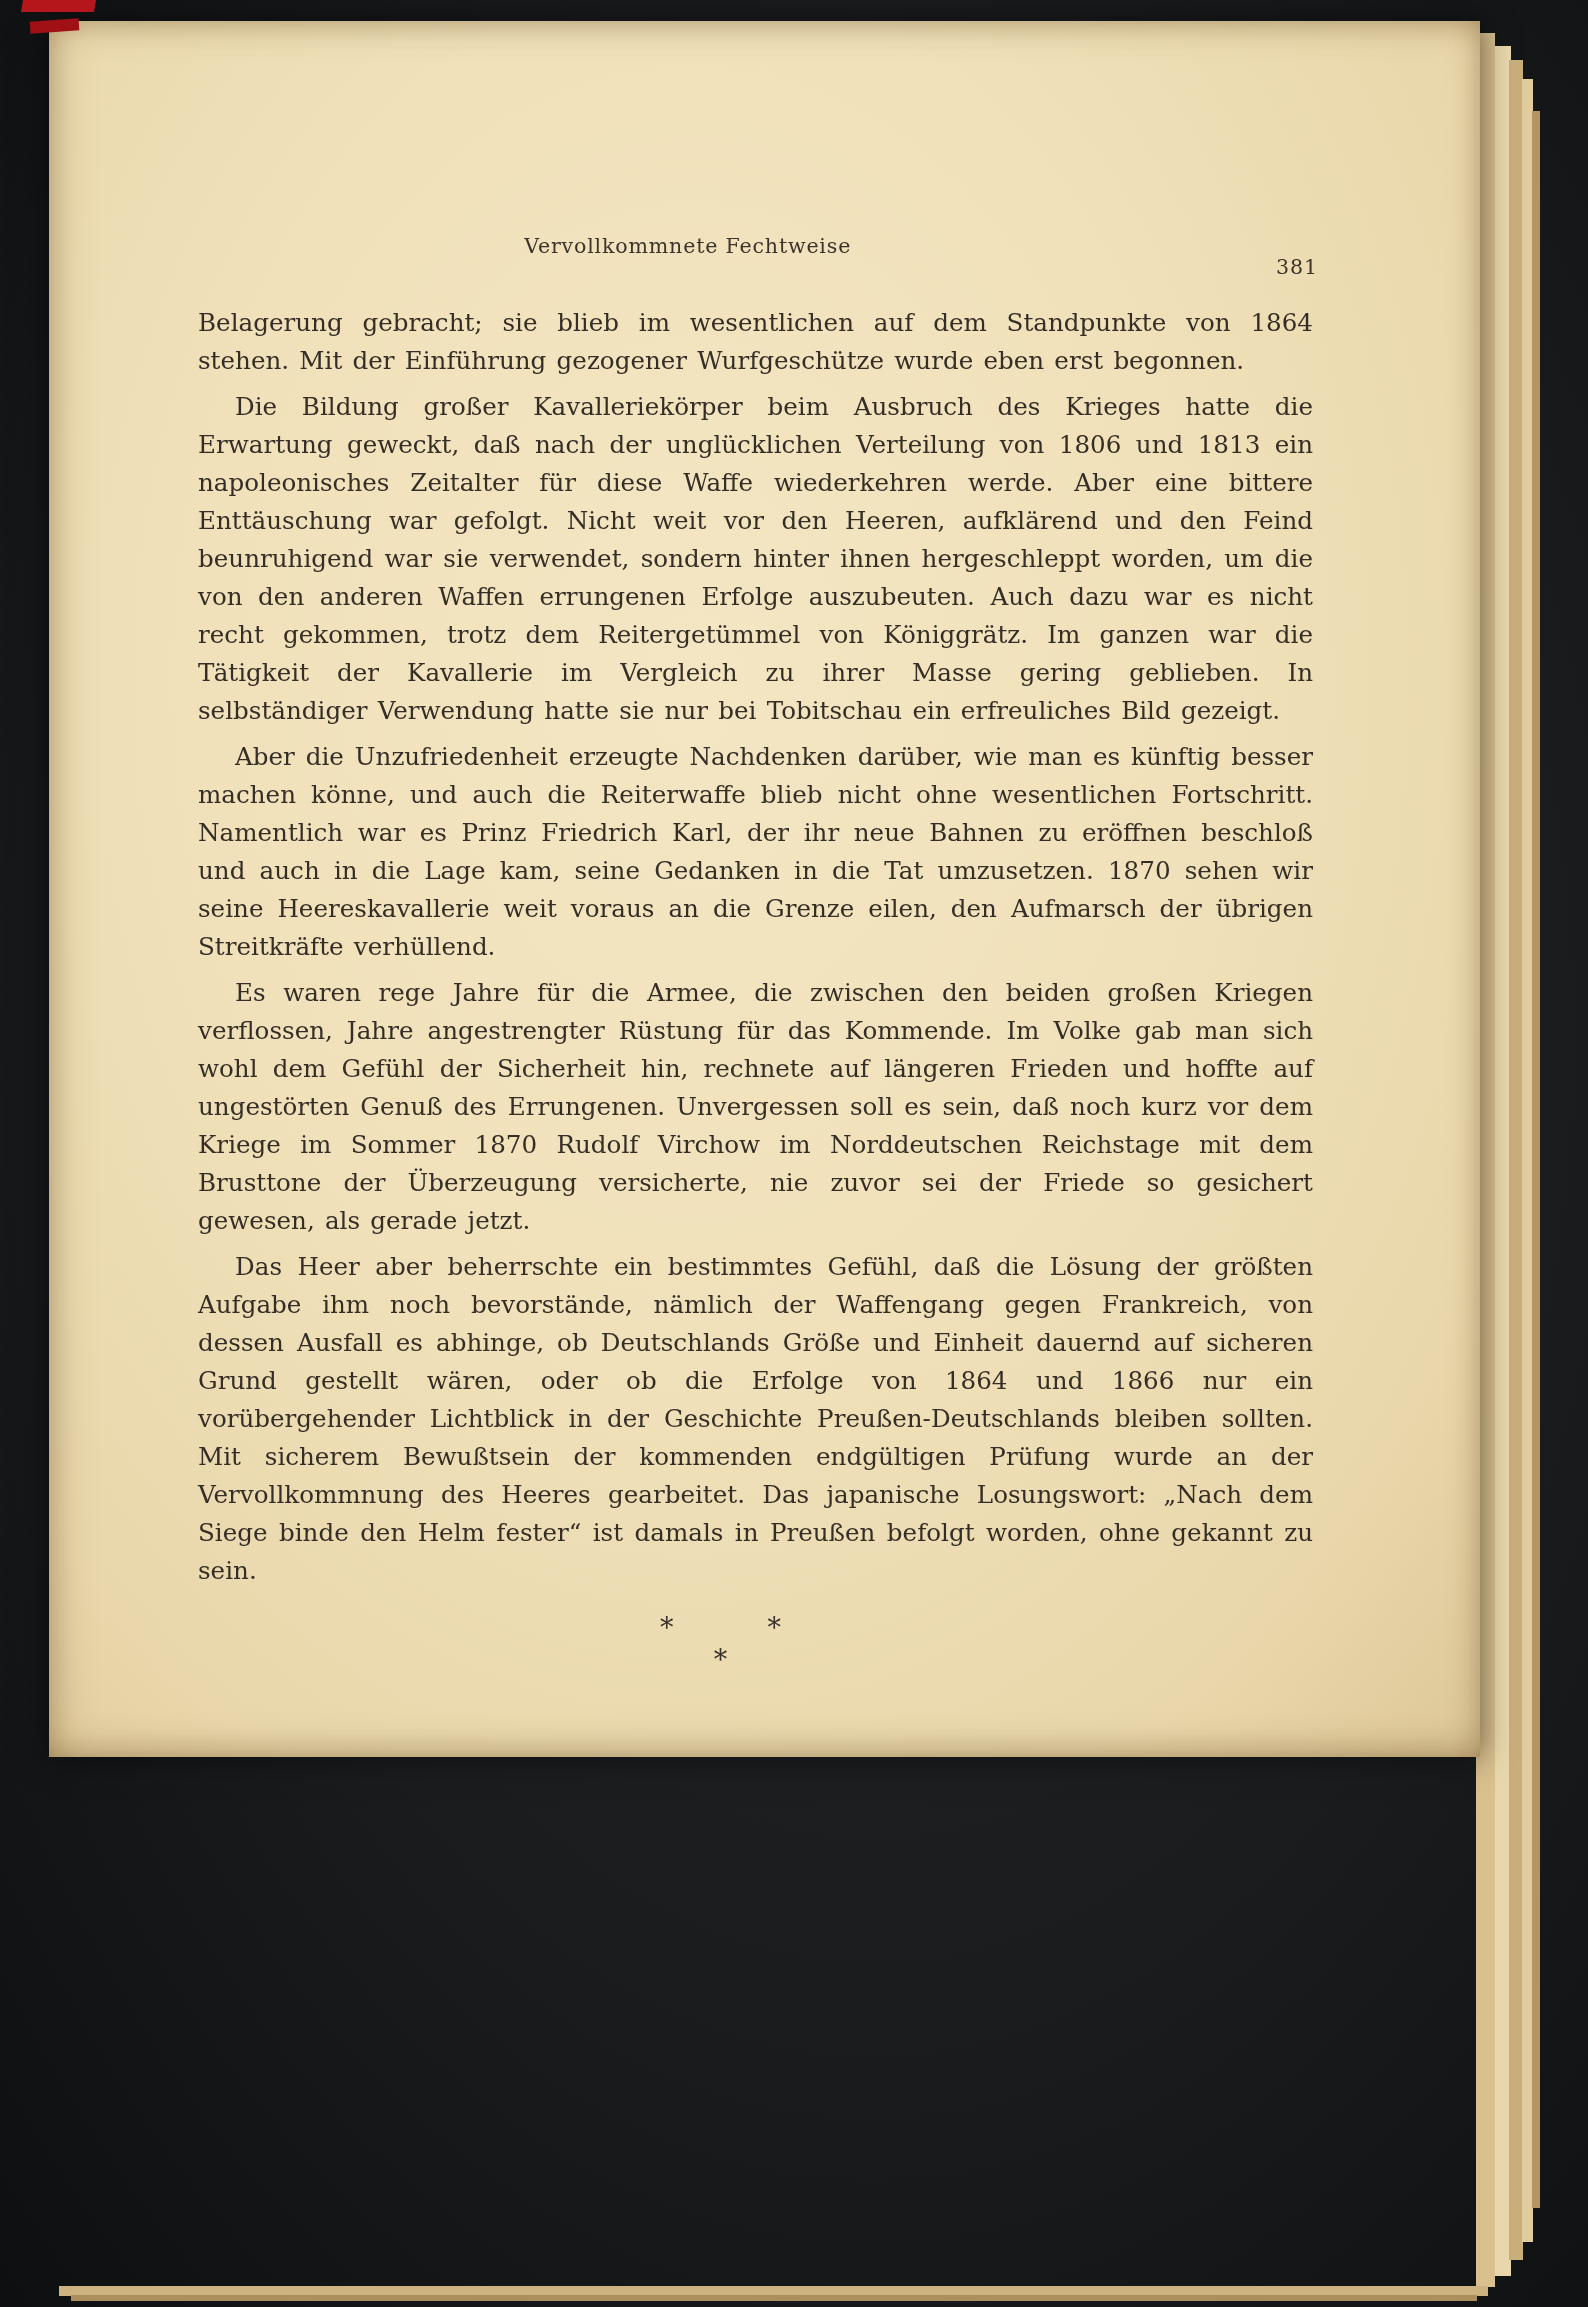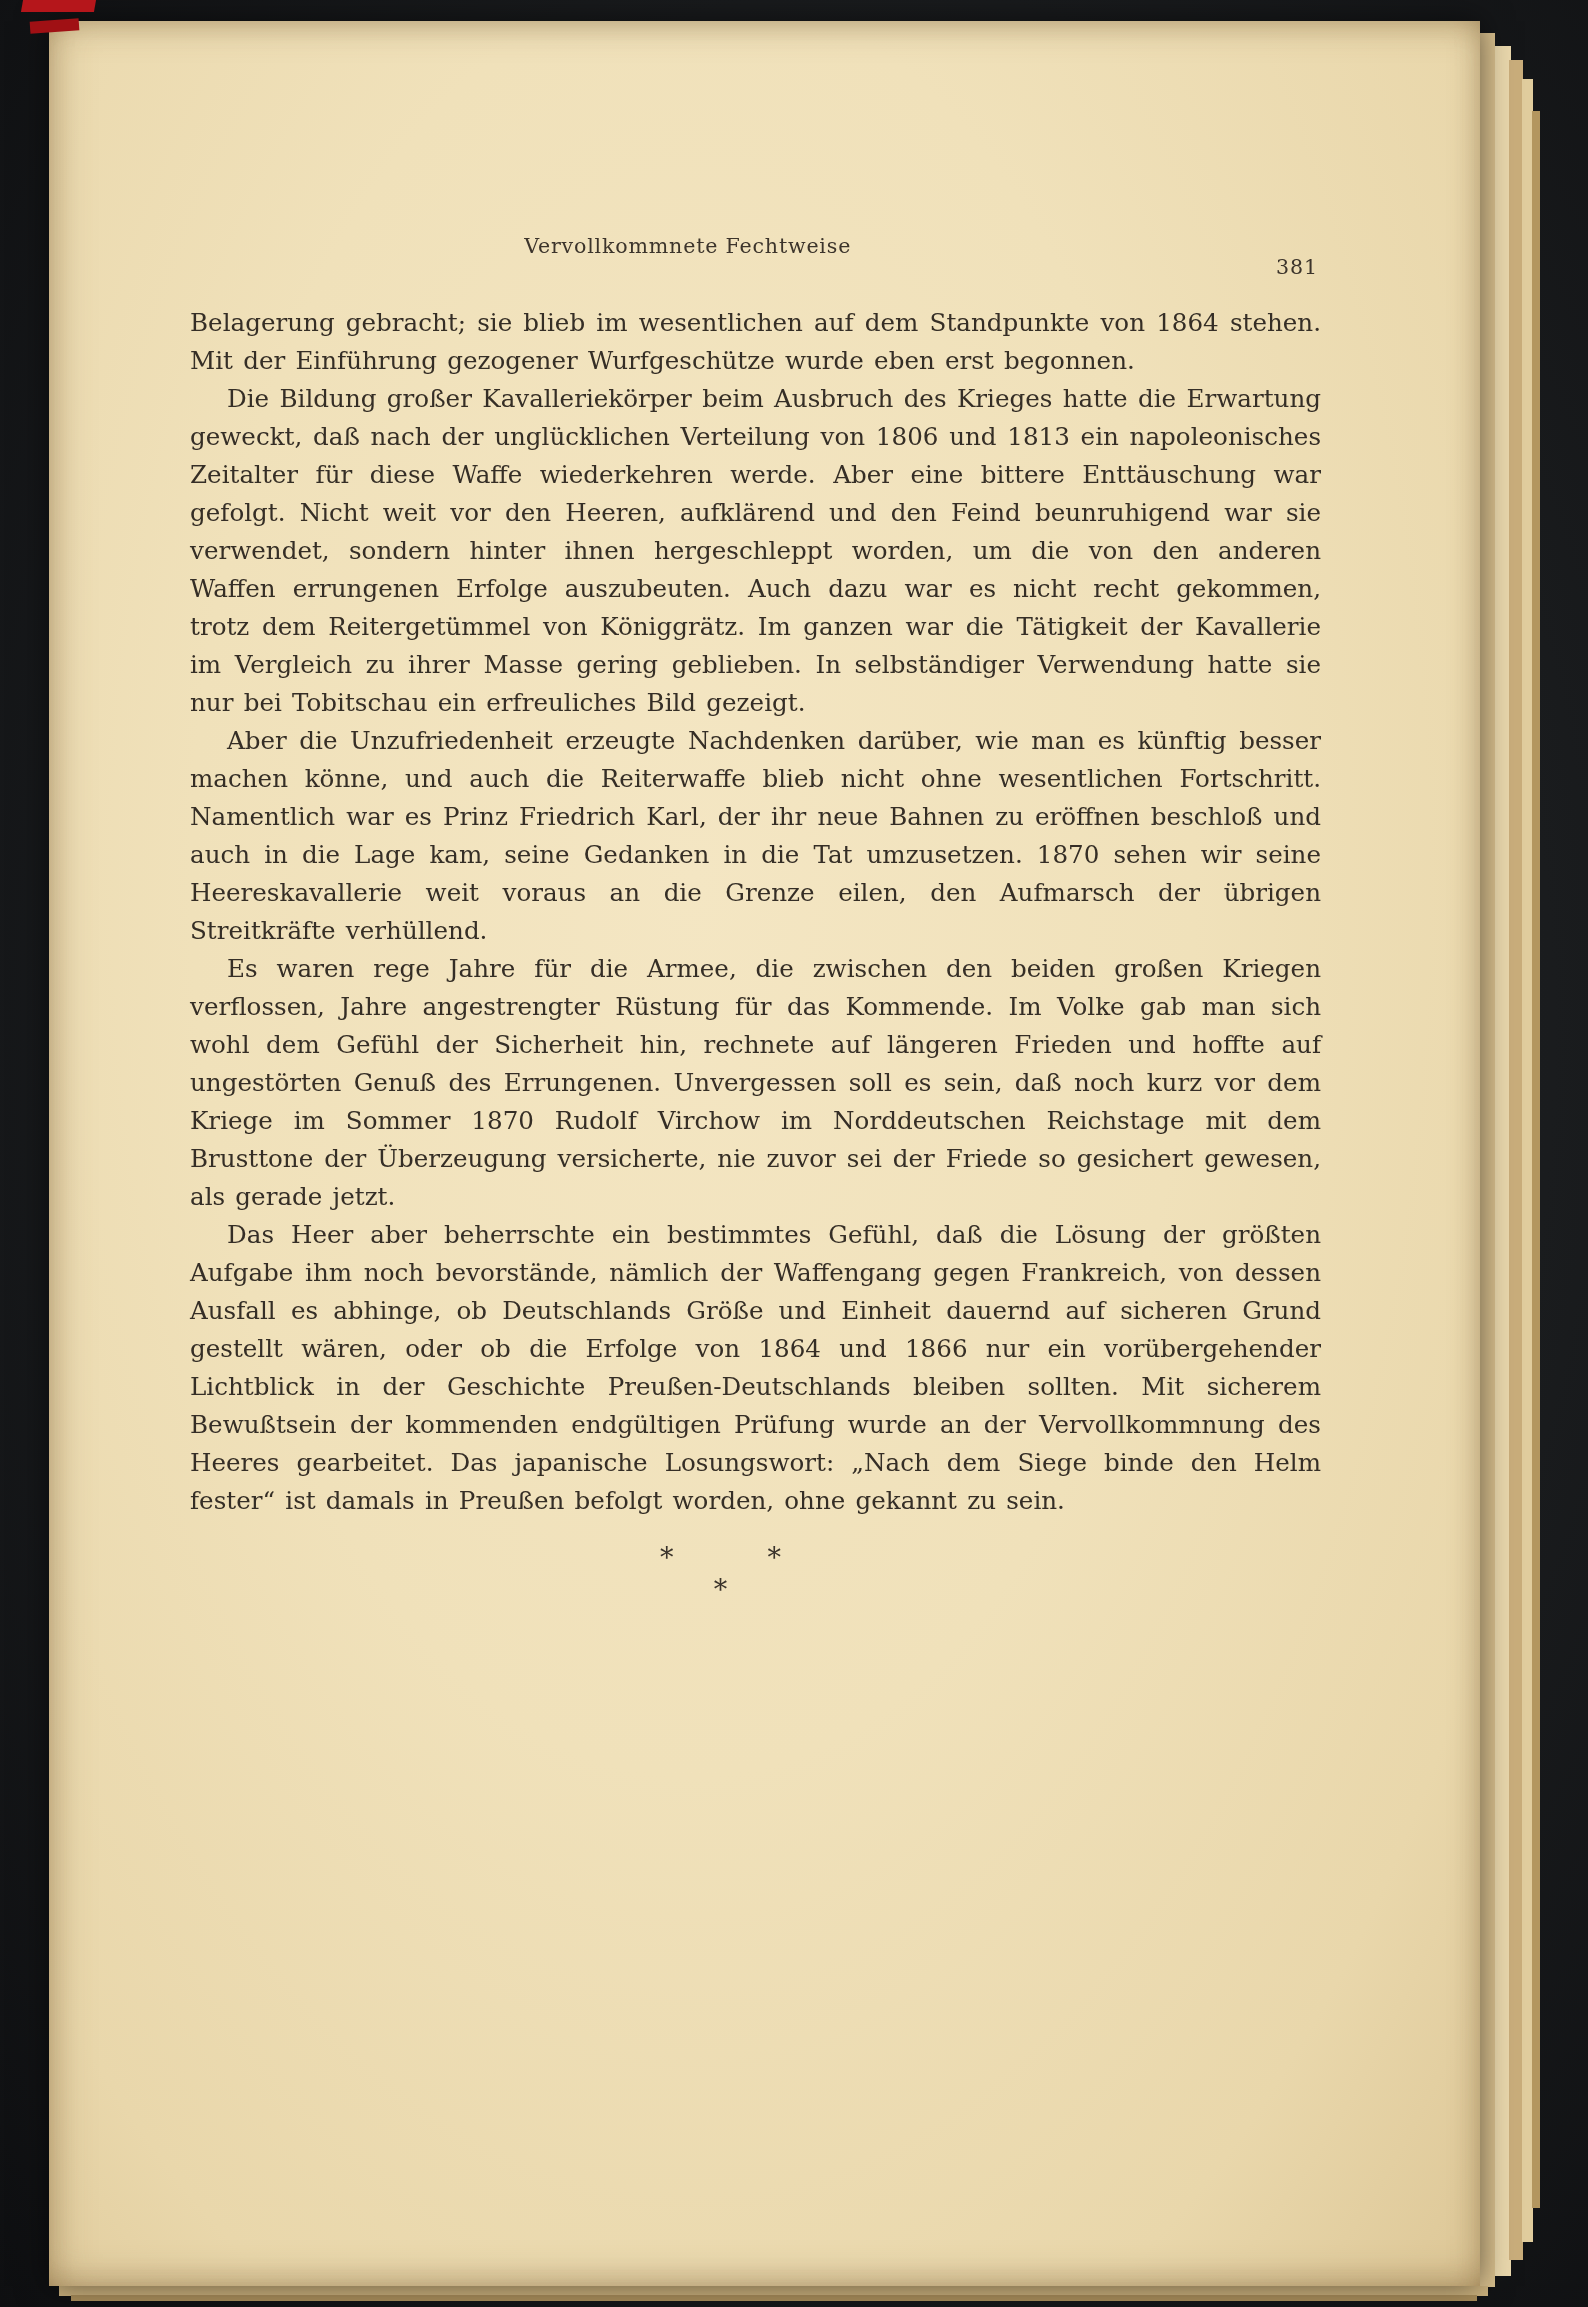--- a/index.html
+++ b/index.html
@@ -71,21 +71,21 @@
     background: #ab8f5c;
     z-index: 1;
   }
 
   
   .page {
     position: absolute;
     left: 49px;
     top: 20.6px;
     width: 1431px;
-    height: 2265px;
+    height: 1736px;
     z-index: 2;
     background:
       radial-gradient(ellipse at 45% 38%, #f4e6c3 0%, #f0e1ba 45%, #e9d7ab 80%, #ddc797 100%);
     box-shadow:
       inset 22px 0 44px -20px rgba(120, 90, 45, 0.38),
       inset -14.3px 0 32px -14.3px rgba(120, 90, 45, 0.30),
       inset 0 19px 36px -17.5px rgba(110, 80, 40, 0.35),
       inset 0 -20.6px 40px -19px rgba(110, 80, 40, 0.40),
       0 0 30px rgba(0, 0, 0, 0.55);
   }
@@ -121,21 +121,21 @@
   }
 
   .body-text {
     margin-top: 35px;
     font-size: 24.6px;
     line-height: 38px;
     text-align: justify;
     word-spacing: 2.4px;
   }
   .body-text p {
-    margin: 0;
+    margin: 8px;
     padding: 0;
   }
   .body-text p.ind {
     text-indent: 37px;
   }
 
   
   .separator {
     margin-top: 22px;
     width: 100%;

